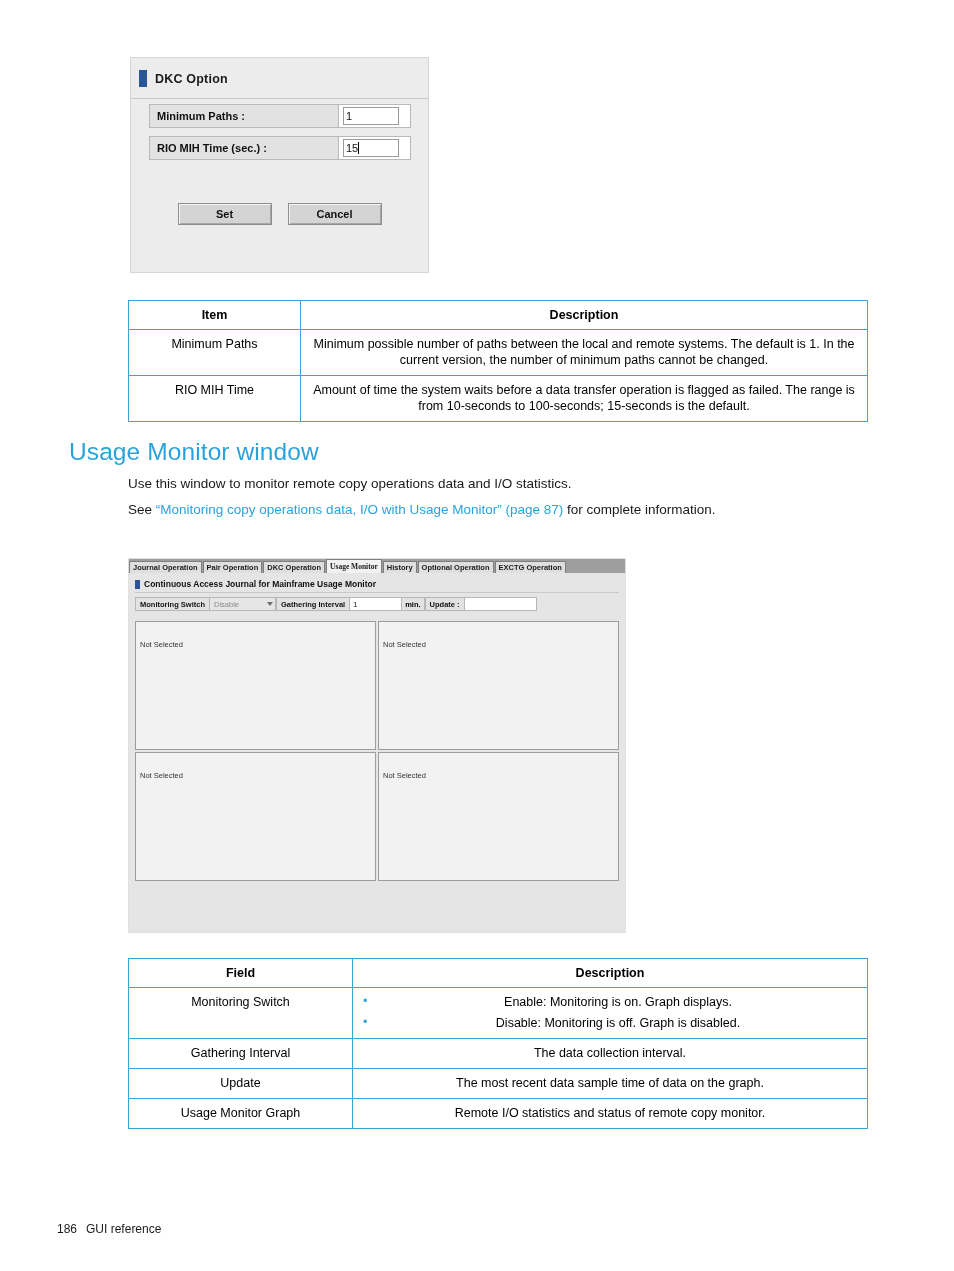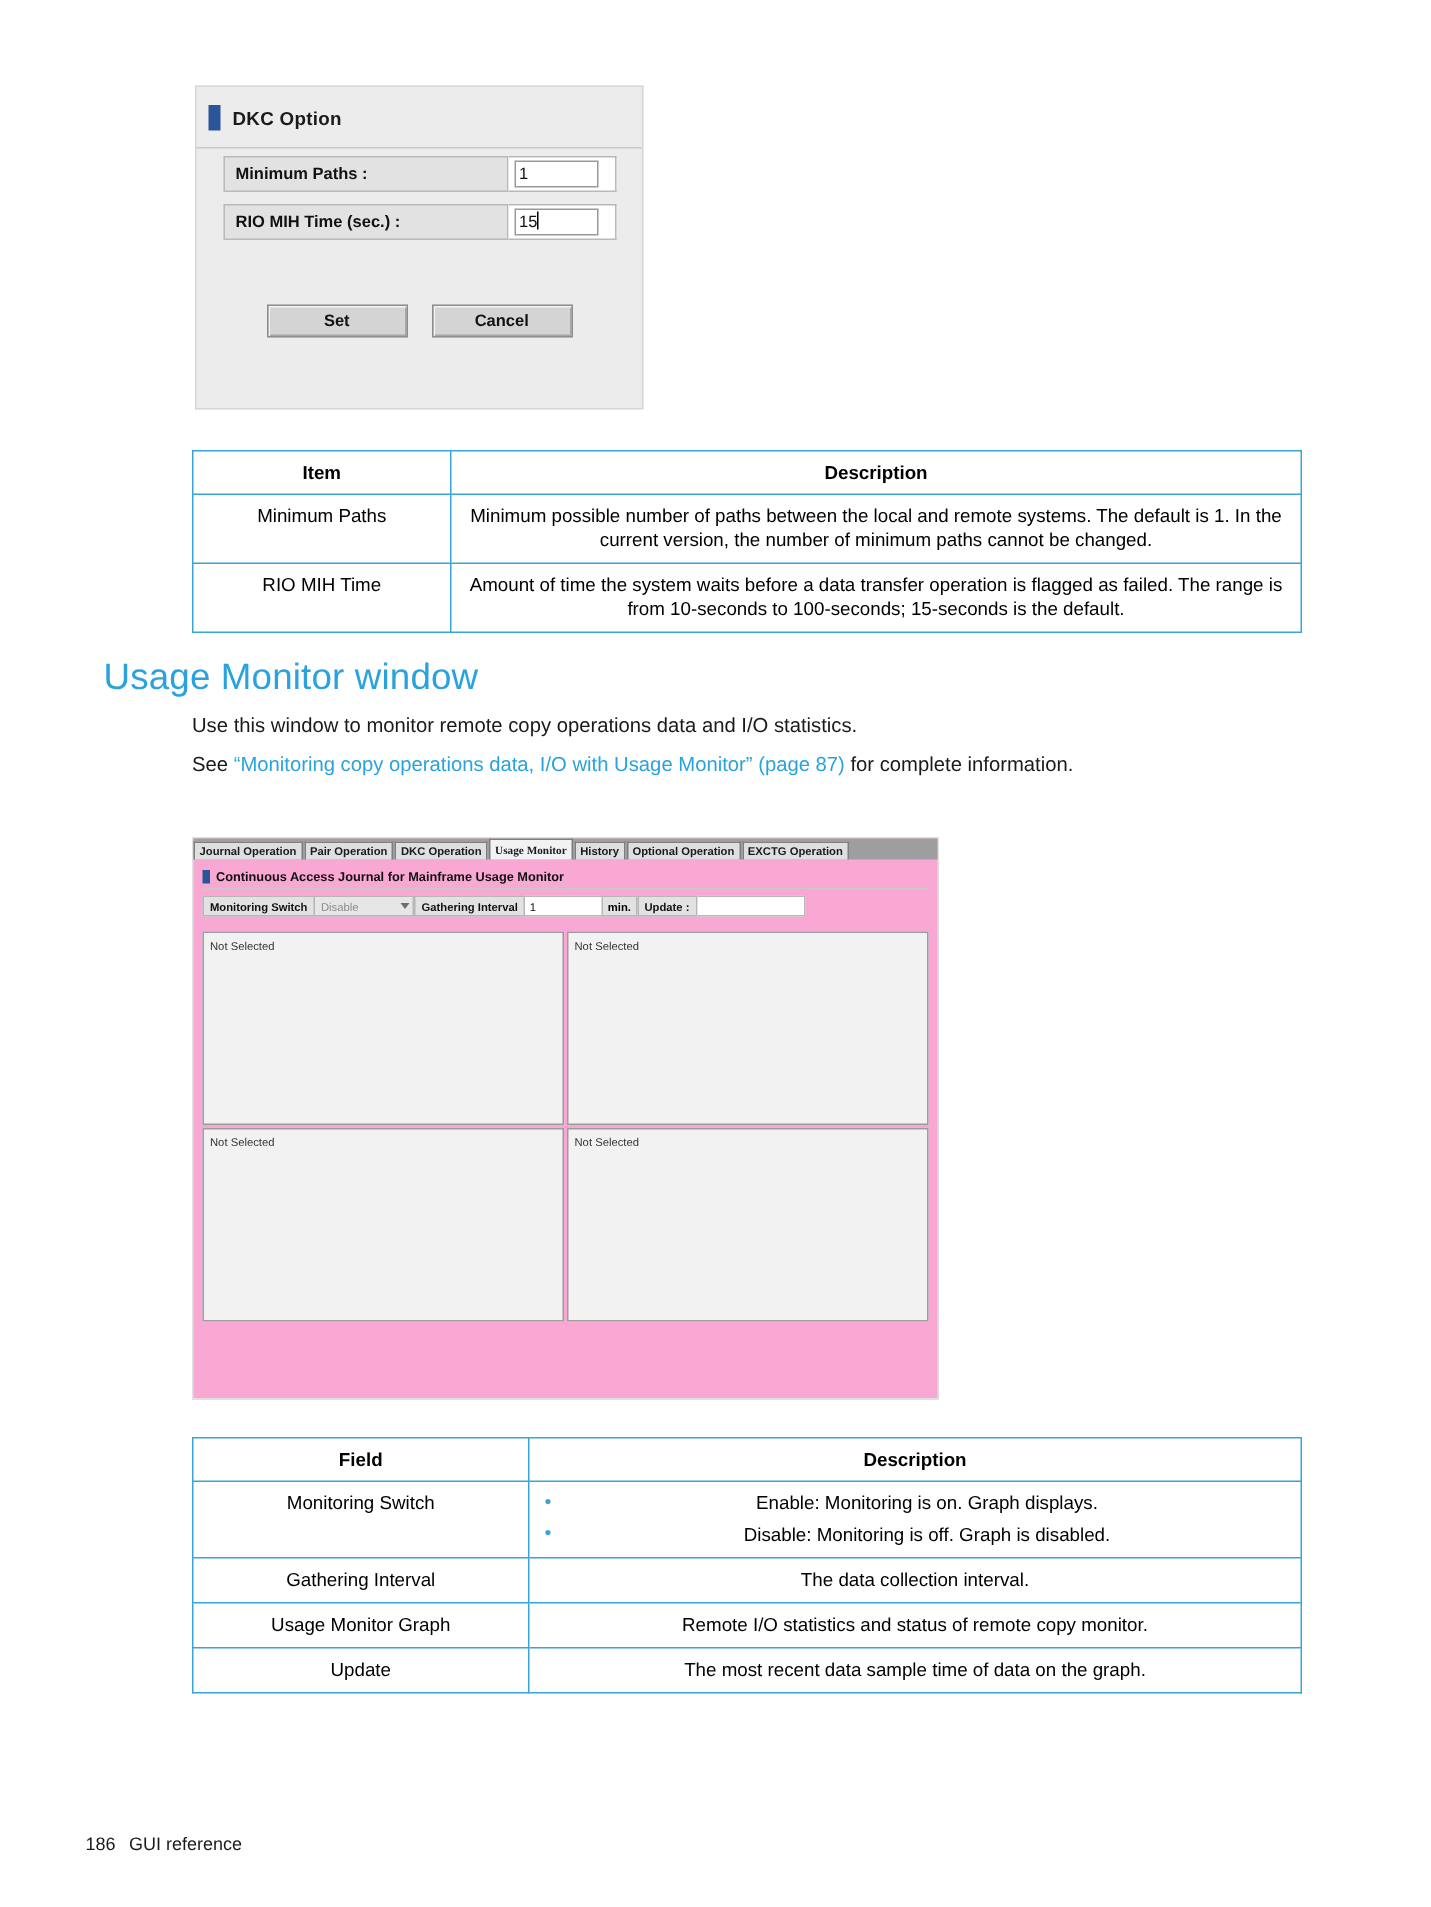--- a/index.html
+++ b/index.html
@@ -207,21 +207,21 @@
     text-decoration: none;
   }
 
   
   .app-shot {
     position: absolute;
     left: 128px;
     top: 558px;
     width: 498px;
     height: 375px;
-    background: #f9a8d4;
+    background: #e5e5e5;
     border: 1px solid #e0e0e1;
     box-sizing: border-box;
     font-size: 8px;
   }
   .tabbar {
     position: absolute;
     left: 0;
     top: 0;
     width: 496px;
     height: 14px;
@@ -356,21 +356,21 @@
     position: absolute;
     background: #f2f2f3;
     border: 1px solid #9d9d9e;
     box-sizing: border-box;
     font-size: 7.5px;
     color: #333;
   }
   .graph-pane span {
     position: absolute;
     left: 4px;
-    top: 4px;
+    top: 18px;
   }
   .gp1 { left: 0;   top: 0;   width: 241px; height: 129px; }
   .gp2 { left: 243px; top: 0; width: 241px; height: 129px; }
   .gp3 { left: 0;   top: 131px; width: 241px; height: 129px; }
   .gp4 { left: 243px; top: 131px; width: 241px; height: 129px; }
 
   
   .footer {
     position: absolute;
     left: 57px;
@@ -493,25 +493,25 @@
         <li>Enable: Monitoring is on. Graph displays.</li>
         <li>Disable: Monitoring is off. Graph is disabled.</li>
       </ul>
     </td>
   </tr>
   <tr>
     <td class="c1">Gathering Interval</td>
     <td>The data collection interval.</td>
   </tr>
   <tr>
+    <td class="c1">Update</td>
+    <td>The most recent data sample time of data on the graph.</td>
+  </tr>
+  <tr>
     <td class="c1">Usage Monitor Graph</td>
     <td>Remote I/O statistics and status of remote copy monitor.</td>
-  </tr>
-  <tr>
-    <td class="c1">Update</td>
-    <td>The most recent data sample time of data on the graph.</td>
   </tr>
 </tbody>
   </table>
 
 <div class="footer">
   <span class="pg">186</span><span>GUI reference</span>
 </div>
 
 </body></html>

